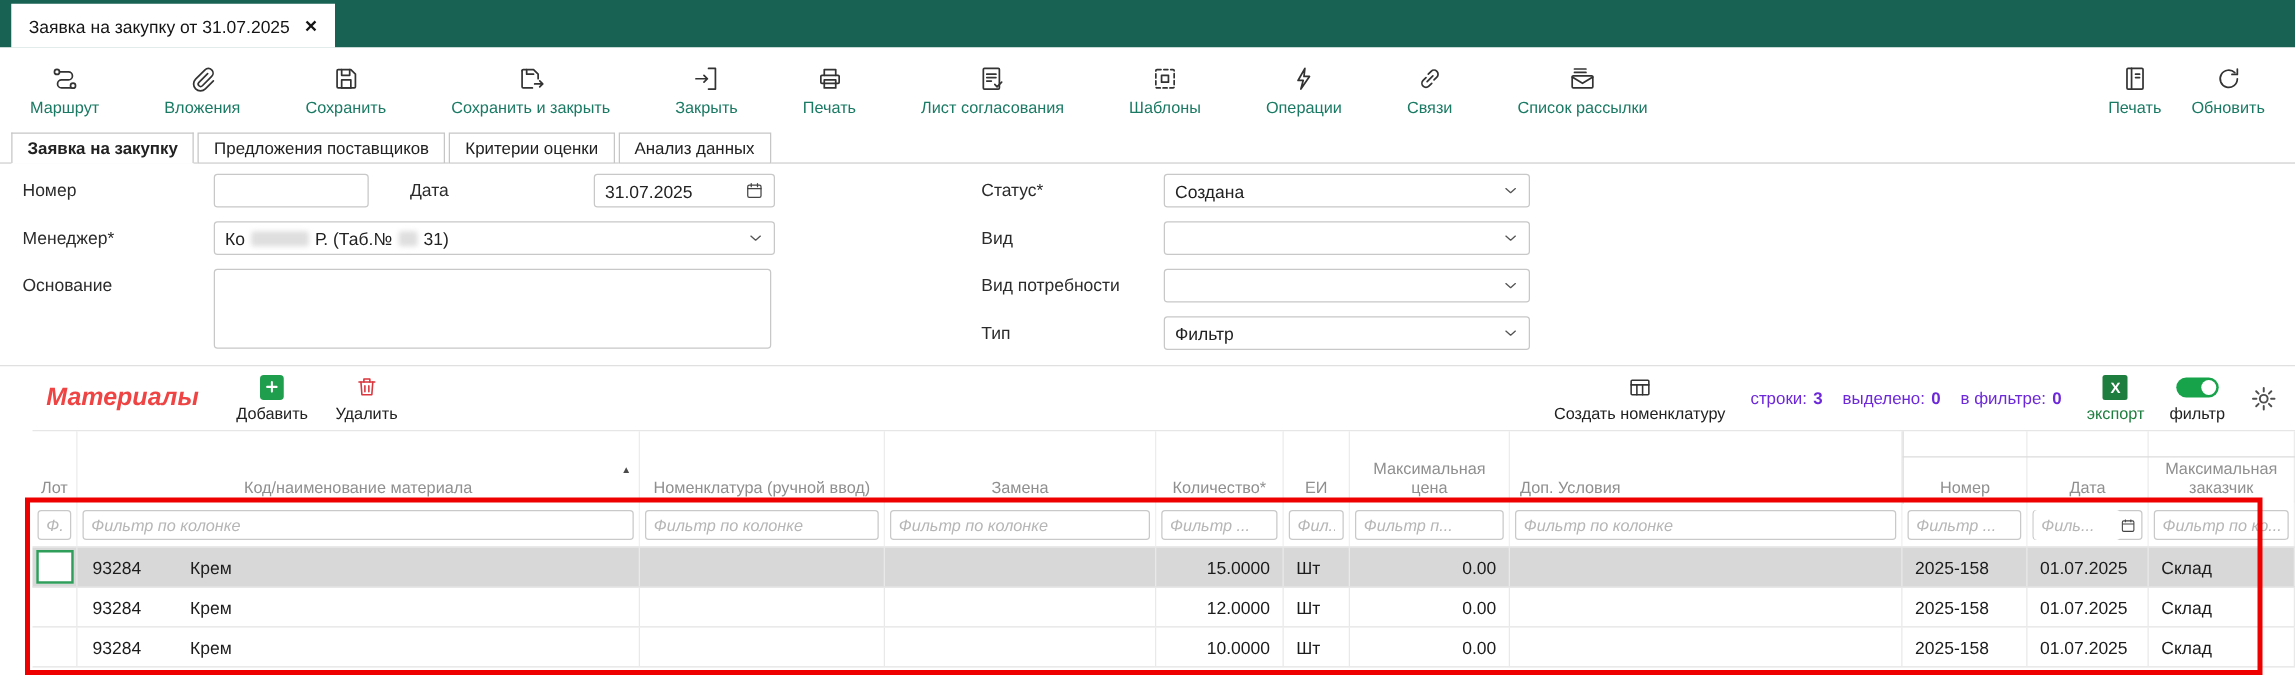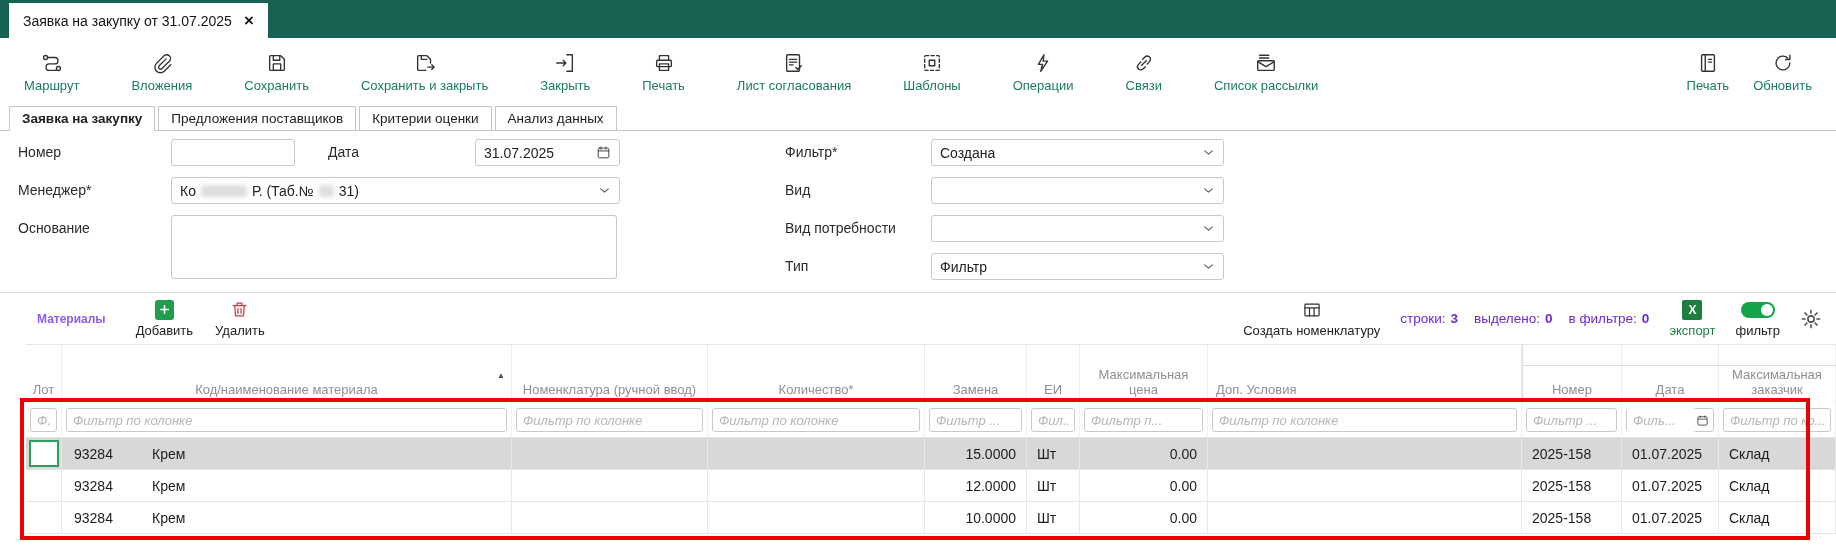--- a/index.html
+++ b/index.html
@@ -34,21 +34,21 @@
   .inp .spacer { flex:1; }
   .inp svg { flex:none; }
   .chev svg { stroke:#555; fill:none; stroke-width:2; stroke-linecap:round; stroke-linejoin:round; display:block; }
   .cal svg { stroke:#444; fill:none; stroke-width:1.6; stroke-linecap:round; stroke-linejoin:round; display:block; }
   .redact { display:inline-block; height:12px; background:#dedede; border-radius:2px; filter:blur(2px); margin:0 5px; }
   .redact.r1 { width:46px; }
   .redact.r2 { width:15px; }
 
   
   .materials-bar { height:52px; border-top:1px solid #e0e0e0; display:flex; align-items:center; background:#fff; padding-right:14px; }
-  .m-title { margin-left:37px; font-weight:bold; font-size:12px; color:#8b5cf6; }
+  .m-title { margin-left:37px; font-weight:bold; font-size:20px; color:#ef4444;font-style:italic; }
   .stack { display:flex; flex-direction:column; align-items:center; gap:3px; font-size:13px; color:#222; cursor:pointer; }
   .stack .ic { height:20px; display:flex; align-items:center; }
   .stack svg { fill:none; stroke-linecap:round; stroke-linejoin:round; display:block; }
   .st-add { margin-left:30px; }
   .st-del { margin-left:22px; }
   .plus-box { width:19px; height:19px; background:#1f9e4e; border-radius:3px; display:flex; align-items:center; justify-content:center; }
   .m-right { margin-left:auto; display:flex; align-items:center; gap:20px; }
   .stats { display:flex; align-items:center; gap:16px; font-size:13.5px; color:#6d28d9; }
   .stat { display:flex; gap:5px; align-items:center; }
   .stat b { font-weight:bold; }
@@ -263,21 +263,21 @@
       <span class="chev">
           <svg width="13" height="13" viewBox="0 0 24 24">
             <path d="M5 9l7 6 7-6"></path>
           </svg>
         </span>
     </div>
 
     <span class="fld-label" style="left:18px; top:89px;">Основание</span>
     <textarea class="txt" style="left: 171px; top: 84px; width: 446px; height: 64px;"></textarea>
 
-    <span class="fld-label" style="left:785px; top:13px;">Фильтр*</span>
+    <span class="fld-label" style="left:785px; top:13px;">Статус*</span>
     <div class="inp" style="left:931px; top:8px; width:293px;">
       <span>Создана</span>
       <span class="spacer"></span>
       <span class="chev">
           <svg width="13" height="13" viewBox="0 0 24 24">
             <path d="M5 9l7 6 7-6"></path>
           </svg>
         </span>
     </div>
 
@@ -394,24 +394,24 @@
           <span>Лот</span>
         </div>
       <div class="hc">
           <span>Код/наименование материала</span>
           <span class="sort">▲</span>
         </div>
       <div class="hc">
           <span>Номенклатура (ручной ввод)</span>
         </div>
       <div class="hc">
+          <span>Замена</span>
+        </div>
+      <div class="hc">
           <span>Количество*</span>
-        </div>
-      <div class="hc">
-          <span>Замена</span>
         </div>
       <div class="hc">
           <span>ЕИ</span>
         </div>
       <div class="hc">
           <span>Максимальная цена</span>
         </div>
       <div class="hc left">
           <span>Доп. Условия</span>
         </div>

